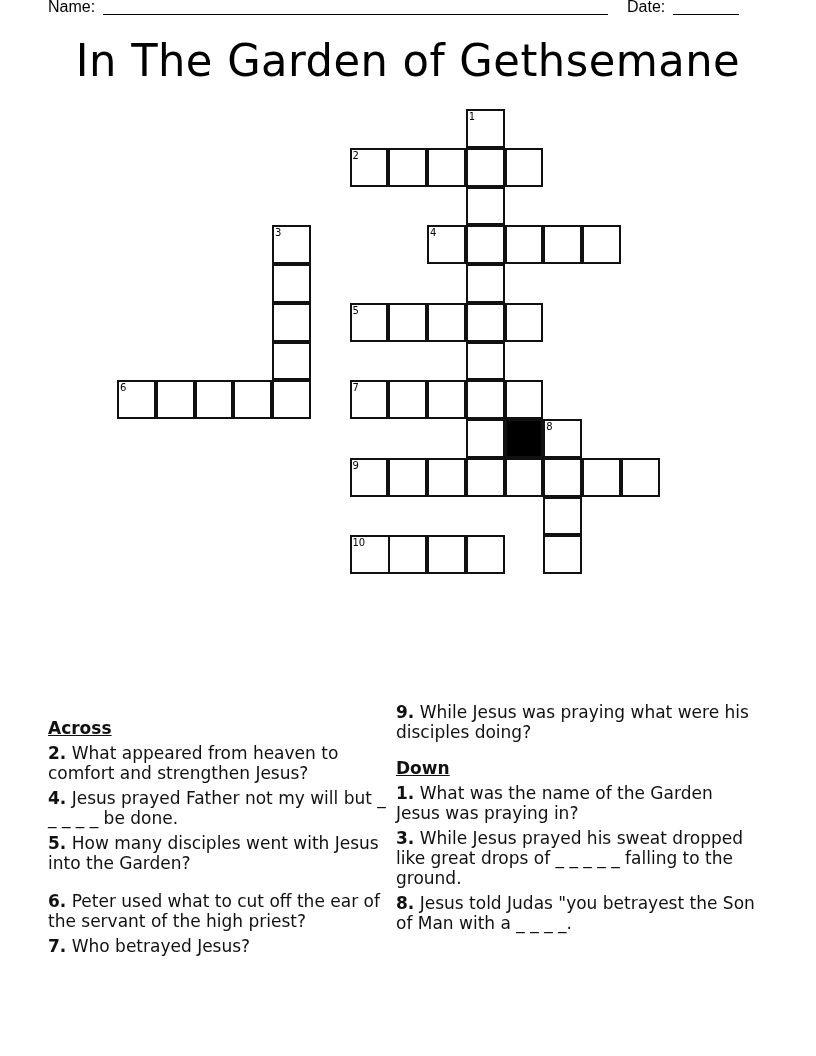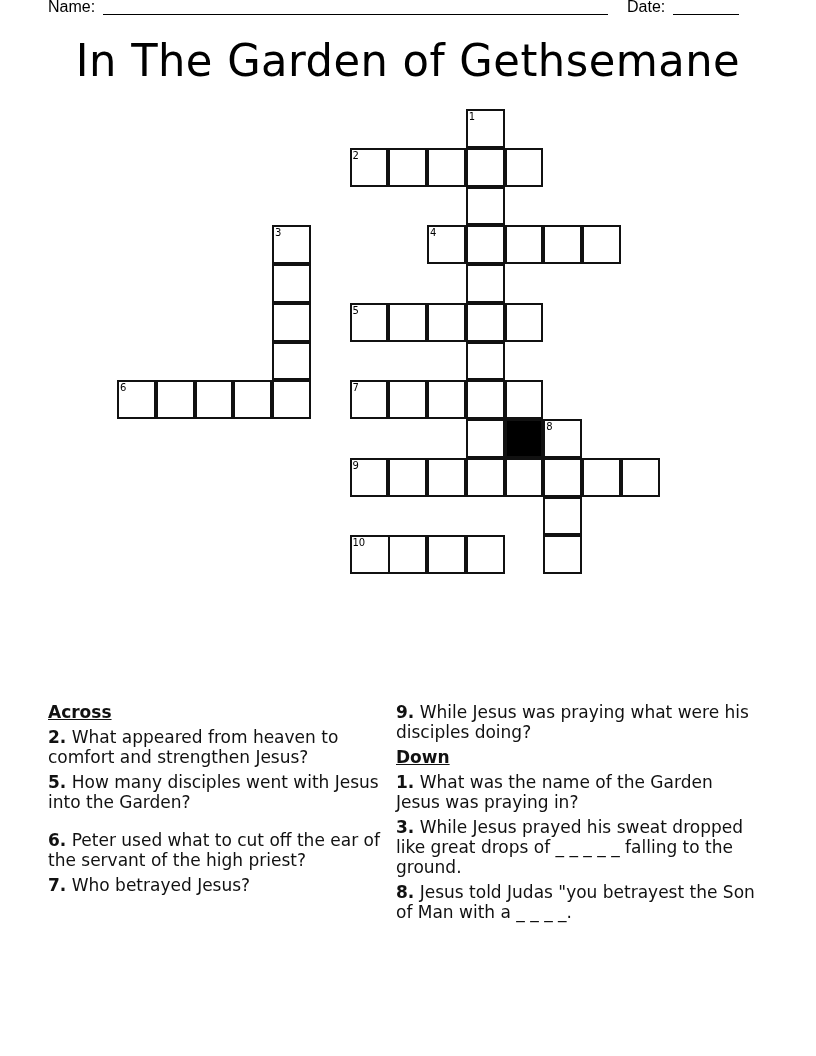--- a/index.html
+++ b/index.html
@@ -26,21 +26,21 @@
     .cell .num {
       position: absolute; left: 1px; top: 0px;
       font-family: "DejaVu Sans", sans-serif; font-size: 10px; line-height: 11px; color: #000;
     }
     .clues {
       position: absolute; top: 702px;
       font-family: "DejaVu Sans", sans-serif; font-size: 17px; line-height: 20px; color: #111;
     }
     .clues.left { left: 48px; width: 350px; }
     .clues.right { left: 396px; width: 360px; }
-    .clue-heading { font-weight: bold; text-decoration: underline; margin-bottom: 5px; }
+    .clue-heading { font-weight: bold; text-decoration: underline; margin-bottom: 5px; margin-top: 16px; }
     .clue { margin-bottom: 5px; }
     .clue .n { font-weight: bold; }
   </style>
 </head>
 <body>
 
 <div class="header-line">
   <span class="name-label">Name:</span>
   <span class="name-blank"></span>
   <span class="date-label">Date:</span>
@@ -118,20 +118,21 @@
     </div>
     <div class="cell" style="left: 271.25px; top: 426.25px;"></div>
     <div class="cell" style="left: 310px; top: 426.25px;"></div>
     <div class="cell" style="left: 348.75px; top: 426.25px;"></div>
     <div class="cell" style="left: 426.25px; top: 426.25px;"></div>
   </div>
 
 <div class="clues left">
   <div class="clue-heading">Across</div>
   <div class="clue"><span class="n">2.</span> <span>What appeared from heaven to comfort and strengthen Jesus?</span></div>
+  <div class="clue"><span class="n">4.</span> <span>Jesus prayed Father not my will but _ _ _ _ _ be done.</span></div>
   <div class="clue" style="margin-bottom:18px"><span class="n">5.</span> <span>How many disciples went with Jesus into the Garden?</span></div>
   <div class="clue"><span class="n">6.</span> <span>Peter used what to cut off the ear of the servant of the high priest?</span></div>
   <div class="clue"><span class="n">7.</span> <span>Who betrayed Jesus?</span></div>
 </div>
 
 <div class="clues right">
   <div class="clue"><span class="n">9.</span> <span>While Jesus was praying what were his disciples doing?</span></div>
   <div class="clue-heading">Down</div>
   <div class="clue"><span class="n">1.</span> <span>What was the name of the Garden Jesus was praying in?</span></div>
   <div class="clue"><span class="n">3.</span> <span>While Jesus prayed his sweat dropped like great drops of _ _ _ _ _ falling to the ground.</span></div>

